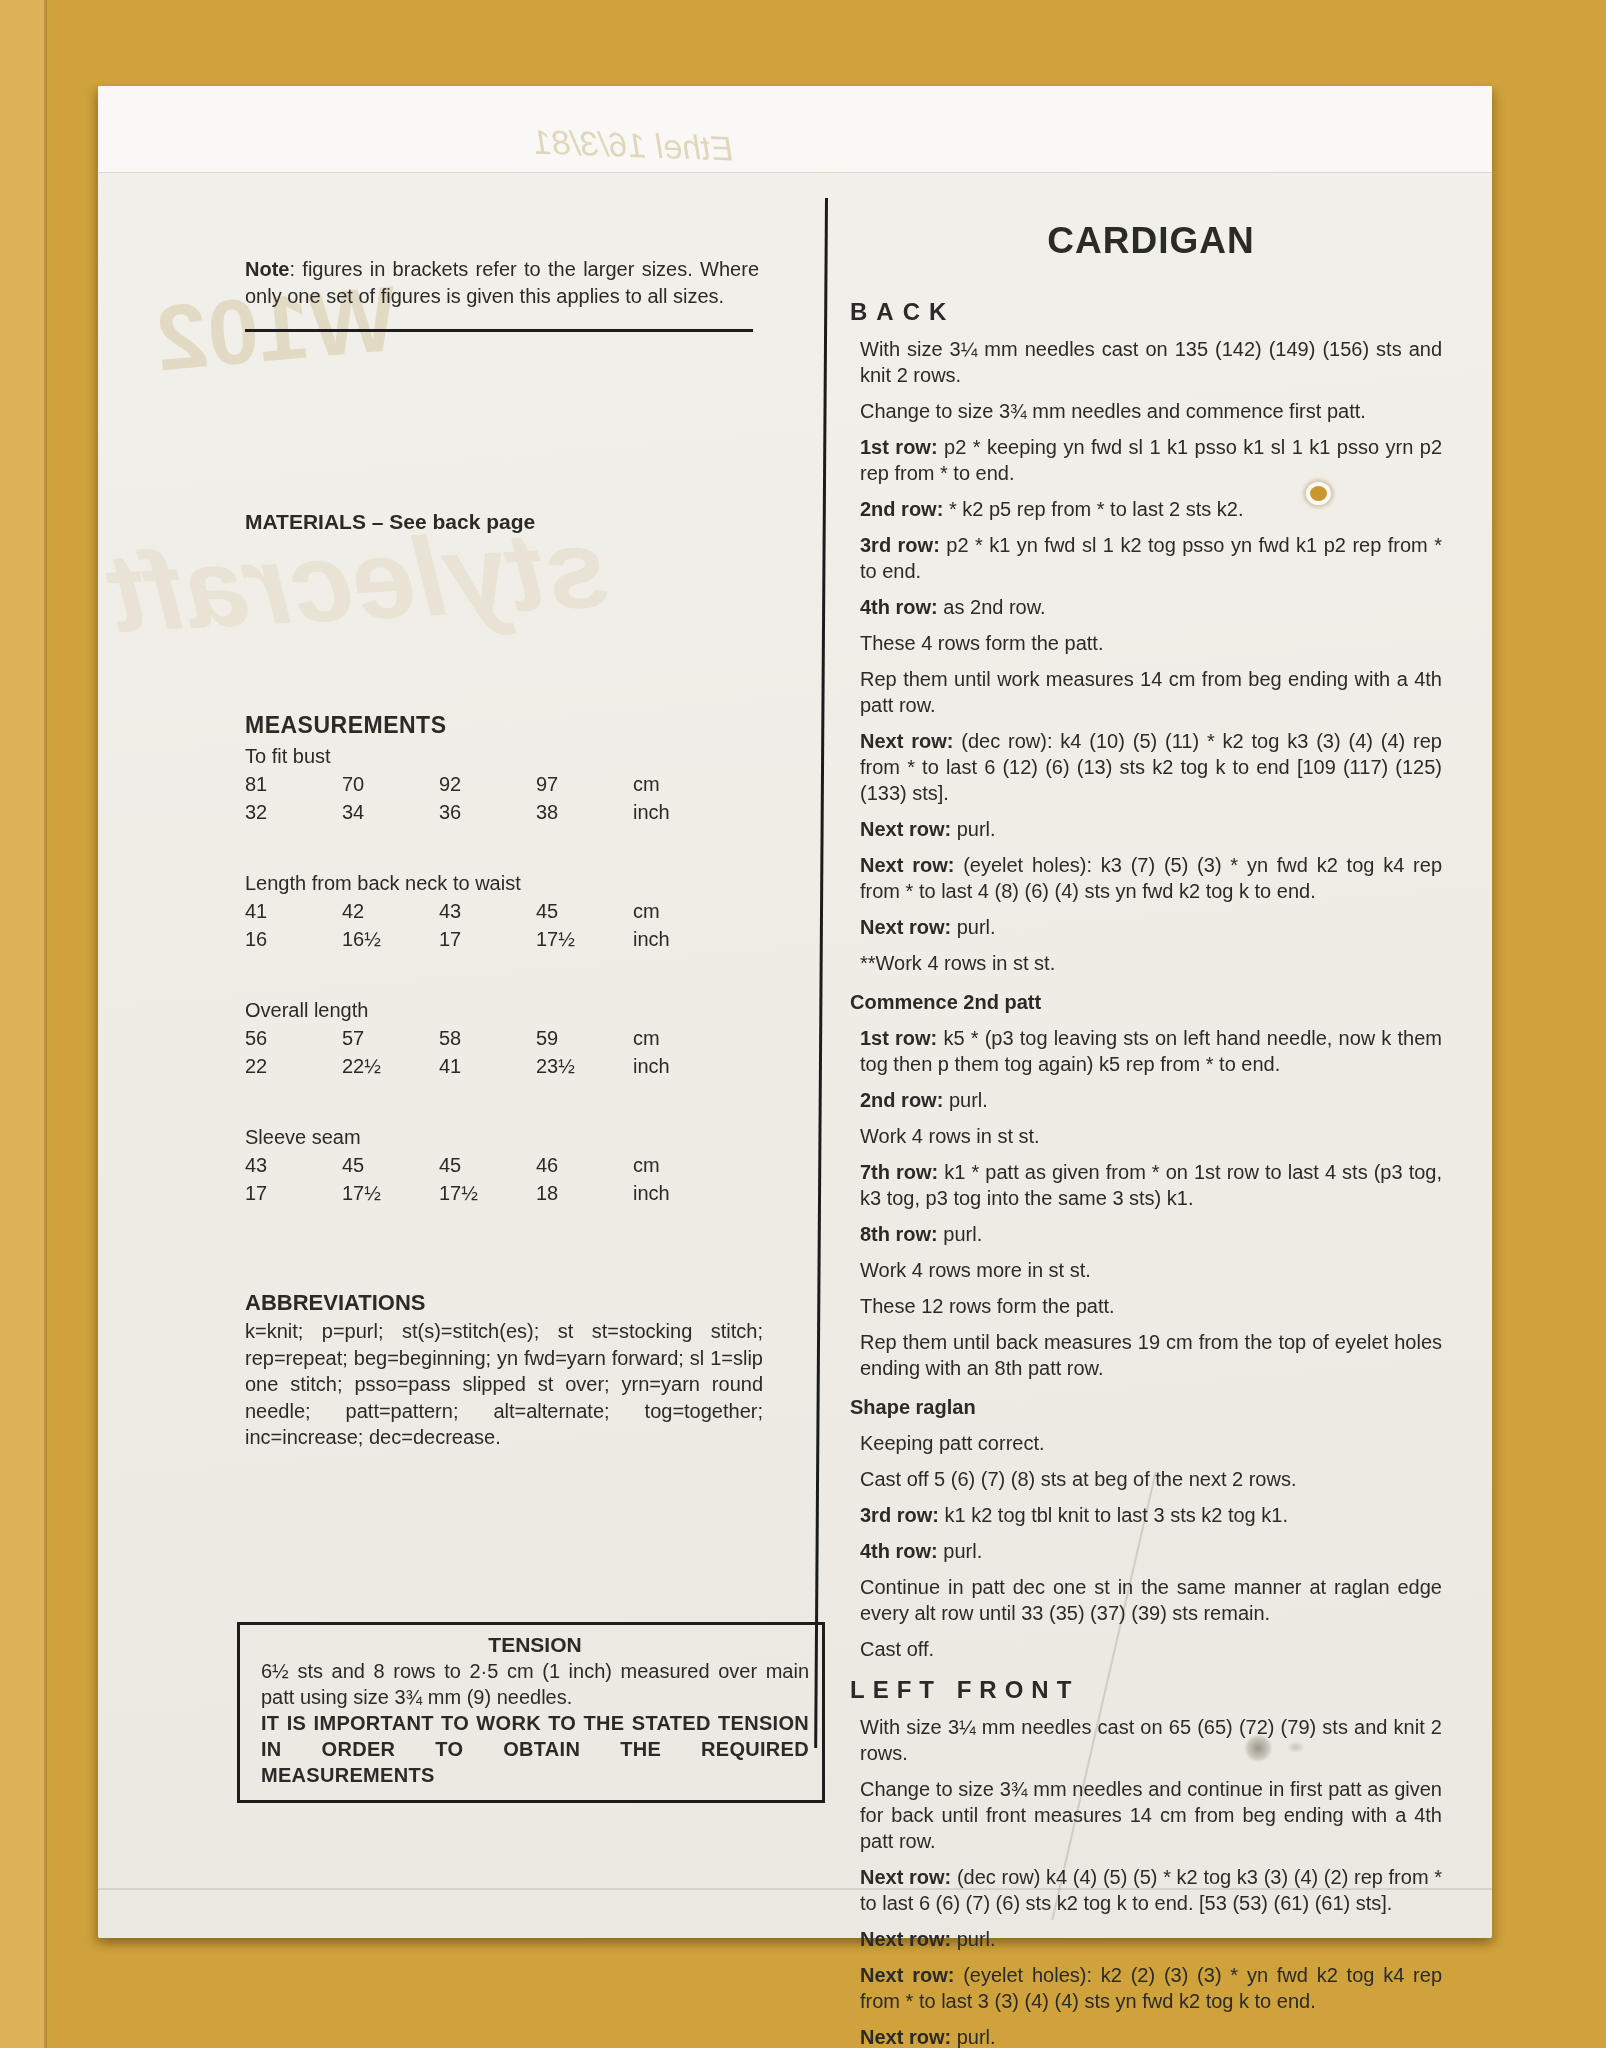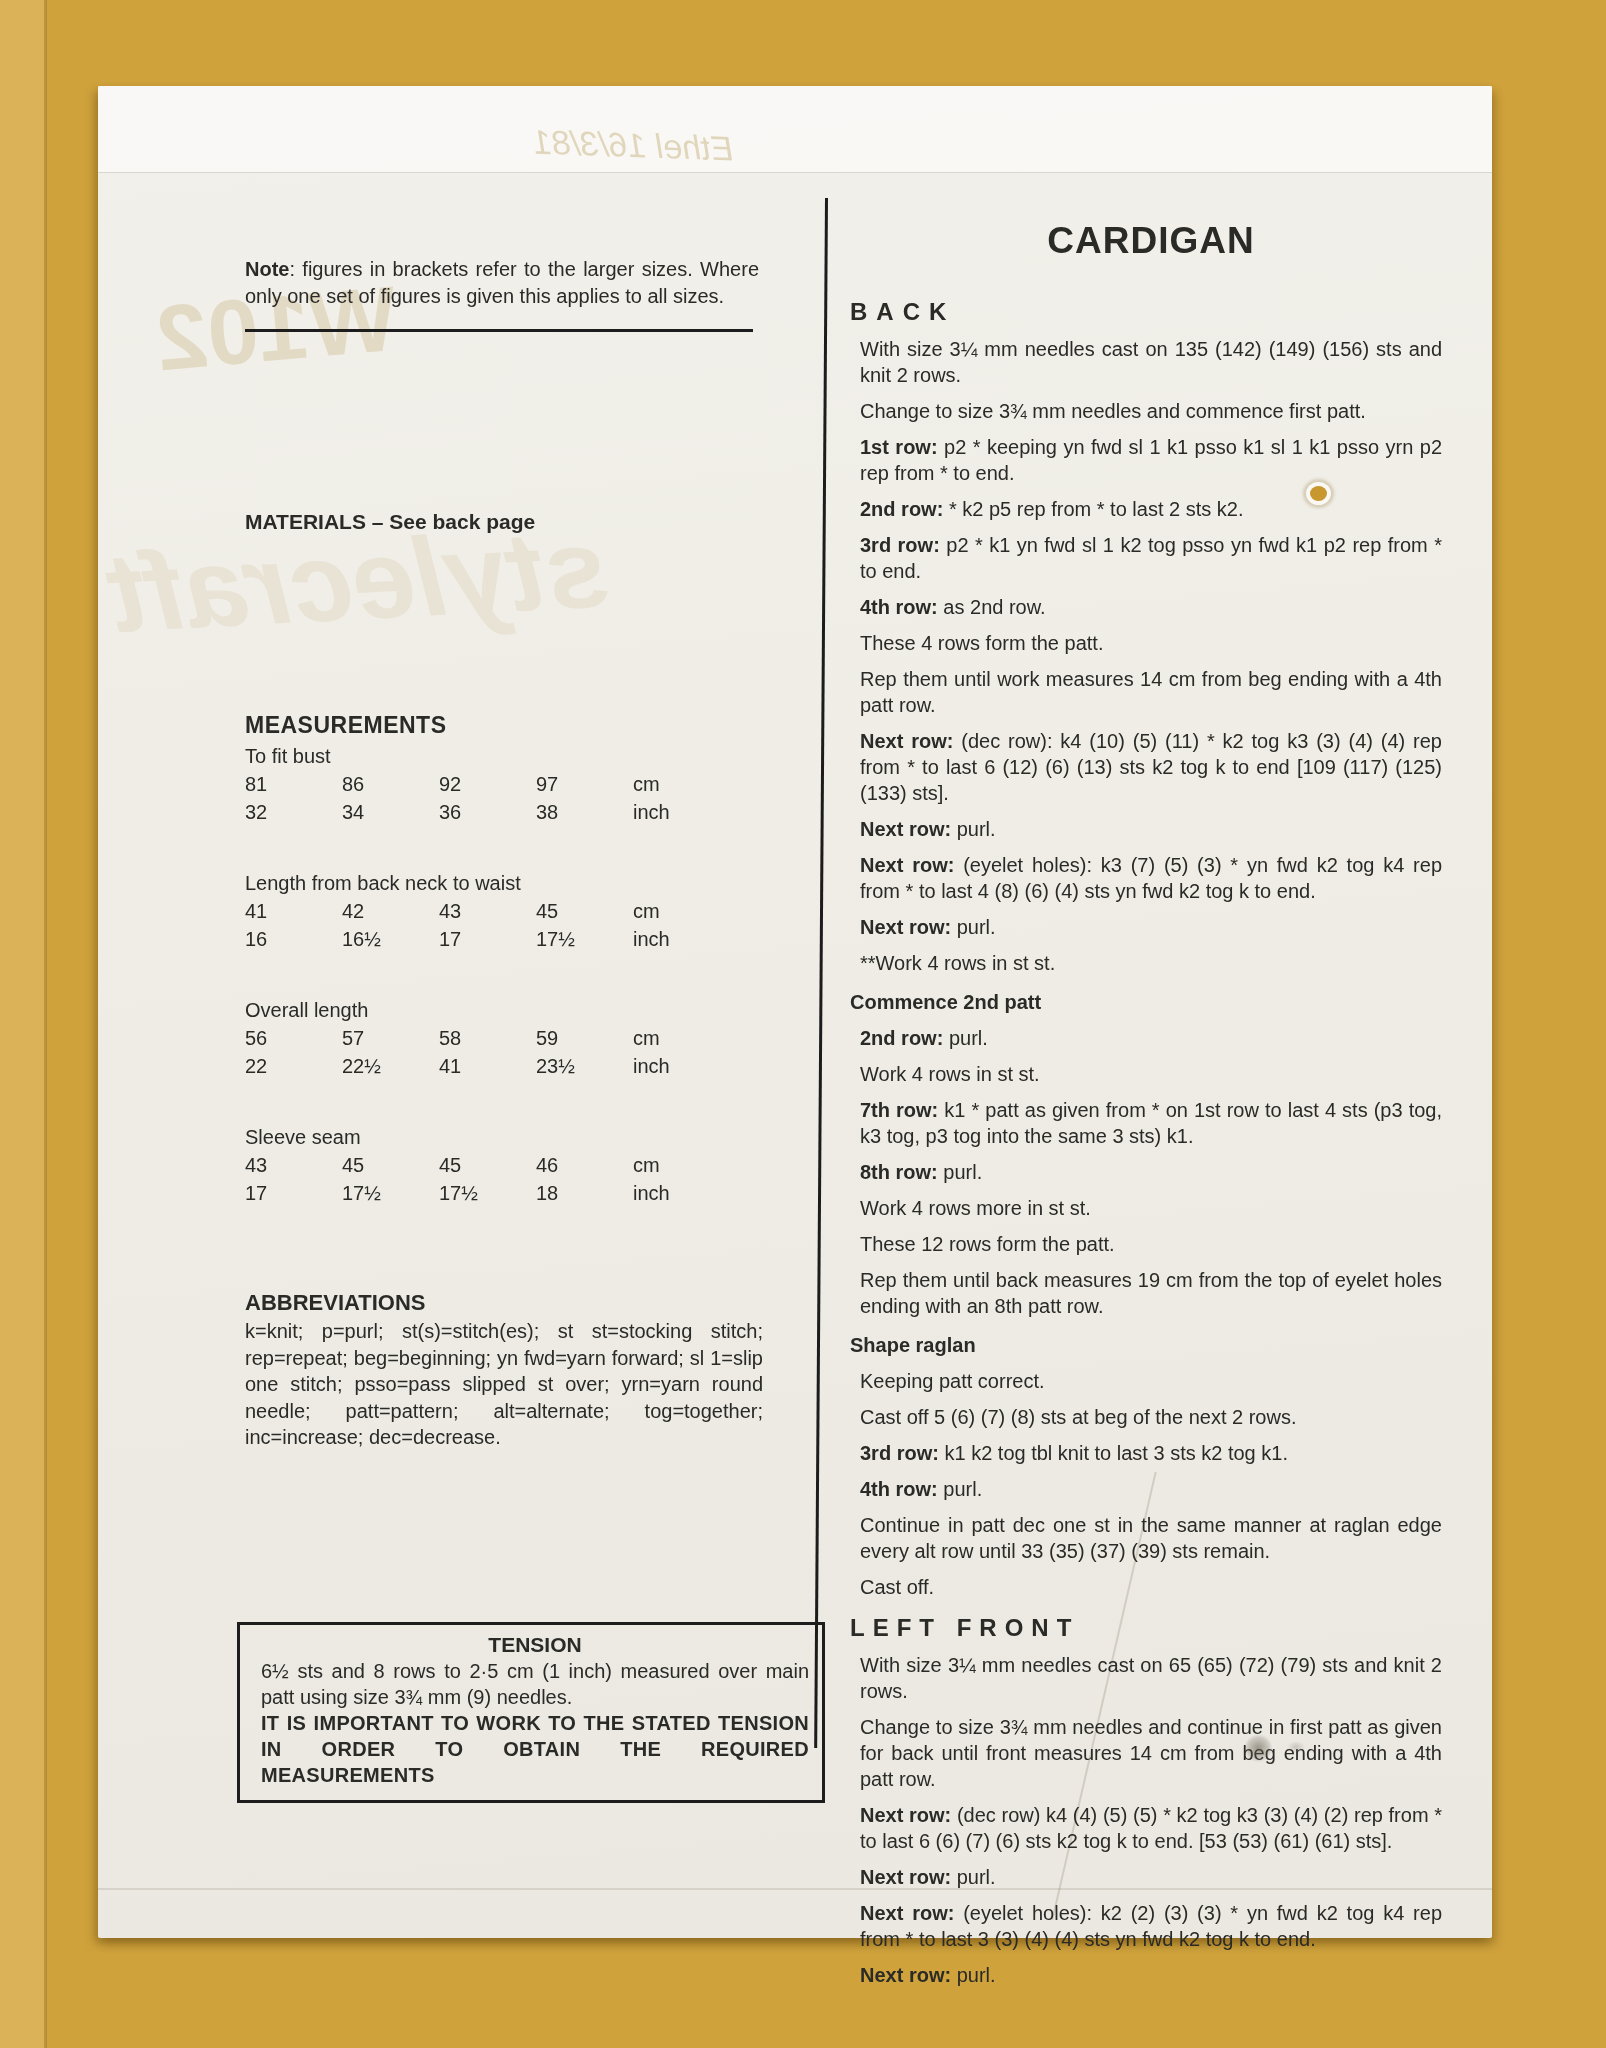--- a/index.html
+++ b/index.html
@@ -83,21 +83,21 @@
   <p class="note"><span class="b">Note</span><span>: figures in brackets refer to the larger sizes. Where only one set of figures is given this applies to all sizes.</span></p>
   <div class="note-rule"></div>
 
   <div class="materials">MATERIALS – See back page</div>
 
   <div class="measure">
     <div class="mhead">MEASUREMENTS</div>
 
     <div class="mgroup">
       <div class="mlabel">To fit bust</div>
-      <div class="mrow"><span class="mnum">81</span><span class="mnum">86</span><span class="mnum">92</span><span class="mnum">97</span><span>cm</span></div>
+      <div class="mrow"><span class="mnum">81</span><span class="mnum">70</span><span class="mnum">92</span><span class="mnum">97</span><span>cm</span></div>
       <div class="mrow"><span class="mnum">32</span><span class="mnum">34</span><span class="mnum">36</span><span class="mnum">38</span><span>inch</span></div>
     </div>
 
     <div class="mgroup">
       <div class="mlabel">Length from back neck to waist</div>
       <div class="mrow"><span class="mnum">41</span><span class="mnum">42</span><span class="mnum">43</span><span class="mnum">45</span><span>cm</span></div>
       <div class="mrow"><span class="mnum">16</span><span class="mnum">16½</span><span class="mnum">17</span><span class="mnum">17½</span><span>inch</span></div>
     </div>
 
     <div class="mgroup">
@@ -138,20 +138,21 @@
     <p class="bp"><span class="b">4th row:</span><span> as 2nd row.</span></p>
     <p class="bp"><span class="b"></span><span>These 4 rows form the patt.</span></p>
     <p class="bp"><span class="b"></span><span>Rep them until work measures 14 cm from beg ending with a 4th patt row.</span></p>
     <p class="bp"><span class="b">Next row:</span><span> (dec row): k4 (10) (5) (11) * k2 tog k3 (3) (4) (4) rep from * to last 6 (12) (6) (13) sts k2 tog k to end [109 (117) (125) (133) sts].</span></p>
     <p class="bp"><span class="b">Next row:</span><span> purl.</span></p>
     <p class="bp"><span class="b">Next row:</span><span> (eyelet holes): k3 (7) (5) (3) * yn fwd k2 tog k4 rep from * to last 4 (8) (6) (4) sts yn fwd k2 tog k to end.</span></p>
     <p class="bp"><span class="b">Next row:</span><span> purl.</span></p>
     <p class="bp"><span class="b"></span><span>**Work 4 rows in st st.</span></p>
 
     <p class="subhead">Commence 2nd patt</p>
+    <p class="bp"><span class="b">1st row:</span><span> k5 * (p3 tog leaving sts on left hand needle, now k them tog then p them tog again) k5 rep from * to end.</span></p>
     <p class="bp"><span class="b">2nd row:</span><span> purl.</span></p>
     <p class="bp"><span class="b"></span><span>Work 4 rows in st st.</span></p>
     <p class="bp"><span class="b">7th row:</span><span> k1 * patt as given from * on 1st row to last 4 sts (p3 tog, k3 tog, p3 tog into the same 3 sts) k1.</span></p>
     <p class="bp"><span class="b">8th row:</span><span> purl.</span></p>
     <p class="bp"><span class="b"></span><span>Work 4 rows more in st st.</span></p>
     <p class="bp"><span class="b"></span><span>These 12 rows form the patt.</span></p>
     <p class="bp"><span class="b"></span><span>Rep them until back measures 19 cm from the top of eyelet holes ending with an 8th patt row.</span></p>
 
     <p class="subhead">Shape raglan</p>
     <p class="bp"><span class="b"></span><span>Keeping patt correct.</span></p>

